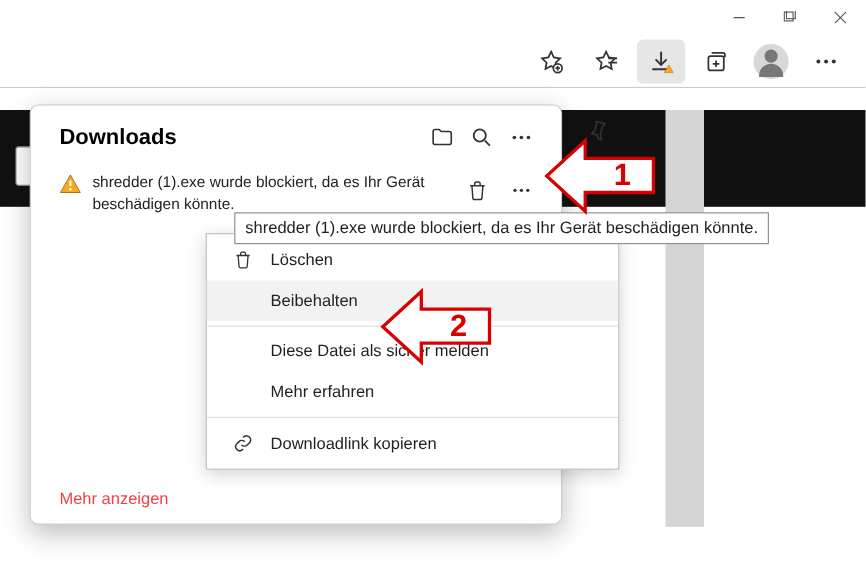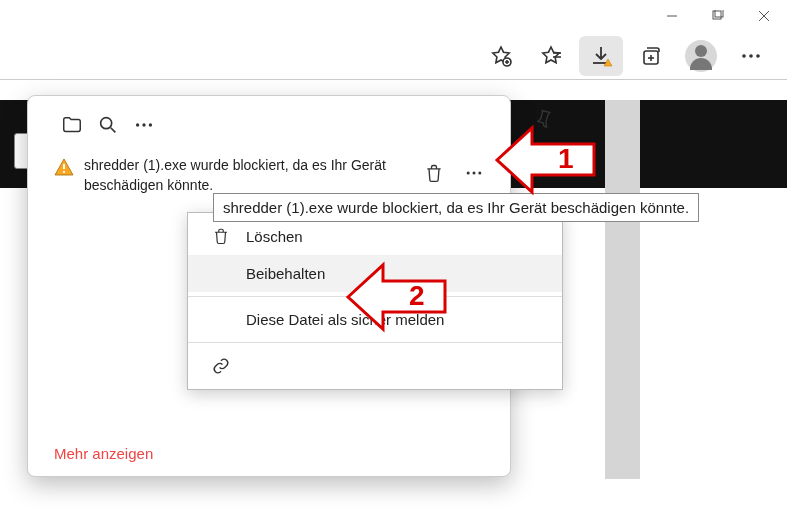--- a/index.html
+++ b/index.html
@@ -296,20 +296,21 @@
 <div class="gray-sidebar"></div>
 
 <div class="pin-badge">
   <svg width="22" height="22" viewBox="0 0 24 24" fill="none" stroke="#333" stroke-width="1.6">
       <path d="M15 3l6 6-4 2-5 5-2 5-2-2 1-4-4-4 4-1 5-5z" transform="rotate(-30 12 12)"></path>
     </svg>
 </div>
 
 <div class="downloads-panel">
   <div class="dp-header">
+    <div class="dp-title">Downloads</div>
     <div class="dp-icon-btn">
       <svg width="22" height="22" viewBox="0 0 24 24" fill="none" stroke="#333" stroke-width="1.6">
           <path d="M3 6a2 2 0 0 1 2-2h4l2 2h8a2 2 0 0 1 2 2v9a2 2 0 0 1-2 2H5a2 2 0 0 1-2-2z"></path>
         </svg>
     </div>
     <div class="dp-icon-btn">
       <svg width="22" height="22" viewBox="0 0 24 24" fill="none" stroke="#333" stroke-width="1.8">
           <circle cx="10" cy="10" r="6"></circle>
           <line x1="15" y1="15" x2="20" y2="20"></line>
         </svg>
@@ -362,28 +363,33 @@
   </div>
   <div class="cm-item highlight">
     <span class="cm-icon-slot"></span>
     <span>Beibehalten</span>
   </div>
   <div class="cm-divider"></div>
   <div class="cm-item">
     <span class="cm-icon-slot"></span>
     <span>Diese Datei als sicher melden</span>
   </div>
+  <div class="cm-item">
+    <span class="cm-icon-slot"></span>
+    <span>Mehr erfahren</span>
+  </div>
   <div class="cm-divider"></div>
   <div class="cm-item">
     <span class="cm-icon-slot">
       <svg width="18" height="18" viewBox="0 0 24 24" fill="none" stroke="#333" stroke-width="1.8">
           <path d="M10 14a5 5 0 0 0 7 0l3-3a5 5 0 0 0-7-7l-1 1"></path>
           <path d="M14 10a5 5 0 0 0-7 0l-3 3a5 5 0 0 0 7 7l1-1"></path>
         </svg>
     </span>
+    <span>Downloadlink kopieren</span>
   </div>
 </div>
 
 <div class="tooltip">shredder (1).exe wurde blockiert, da es Ihr Gerät beschädigen könnte.</div>
 
 <div class="arrow-annot a1">
   <svg width="120" height="78" viewBox="0 0 120 78">
     <path d="M3 40 L38 8 L38 24 L100 24 L100 55 L38 55 L38 72 Z" fill="#fff" stroke="#d90000" stroke-width="3"></path>
     <text x="64" y="48" font-family="Segoe UI,Arial" font-size="28" font-weight="700" fill="#d90000">1</text>
   </svg>

